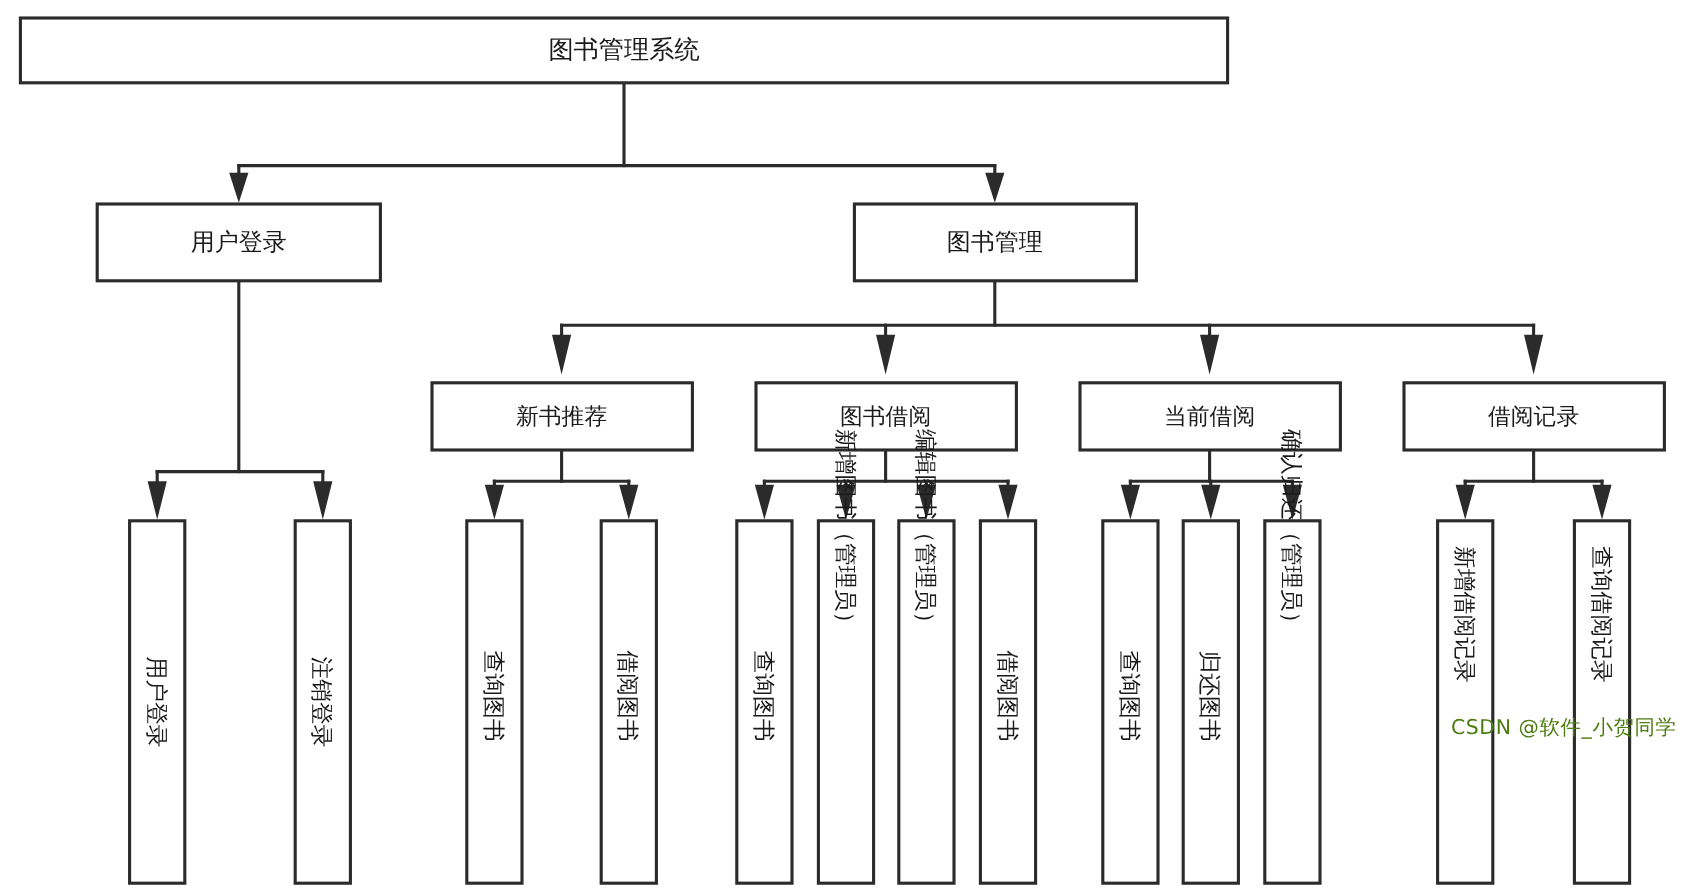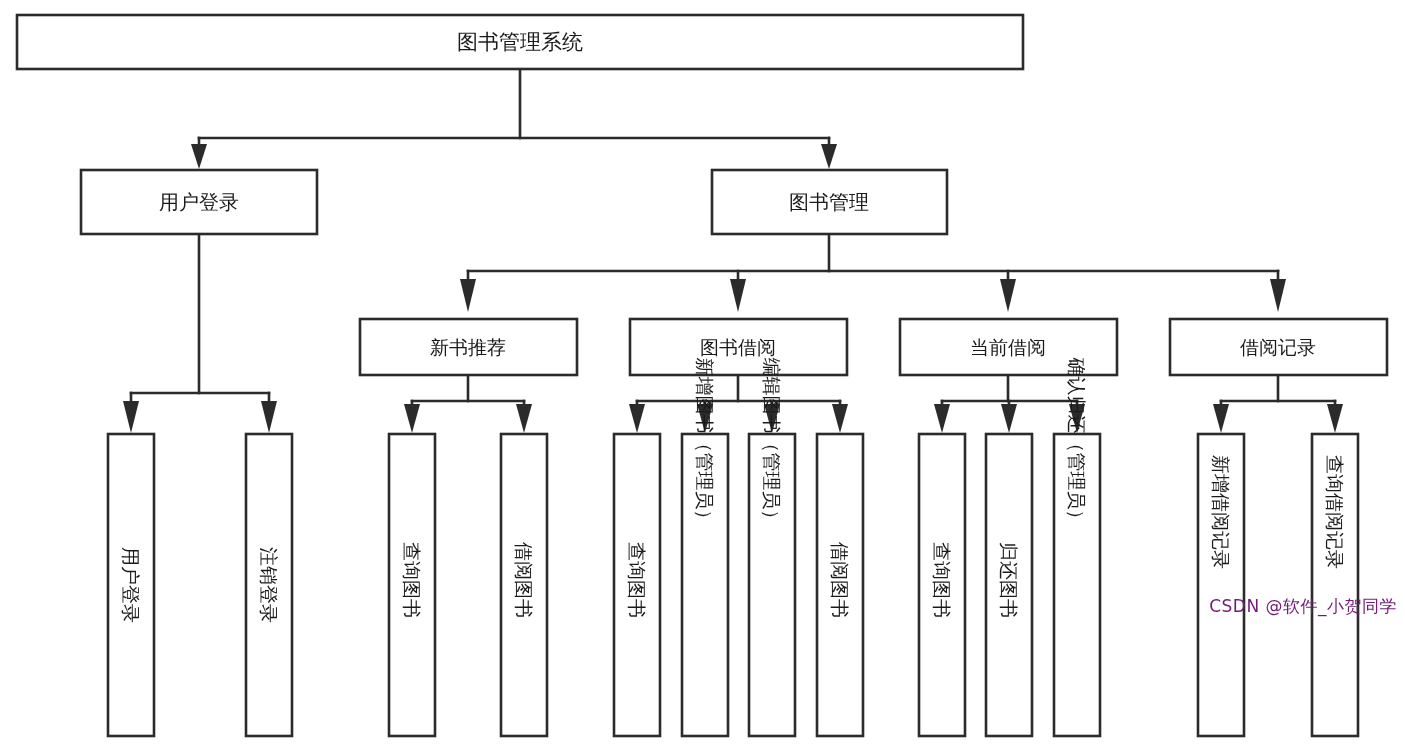--- a/index.html
+++ b/index.html
@@ -56,21 +56,21 @@
     font-family: "DejaVu Sans", "Liberation Sans", sans-serif;
     font-size: 19px;
     text-anchor: middle;
   }
   .watermark {
     position: absolute;
     right: 8px;
     bottom: 6px;
     font-family: "DejaVu Sans", "Liberation Sans", sans-serif;
     font-size: 17px;
-    color: #701a75;
+    color: #4d7c0f;
     white-space: nowrap;
     letter-spacing: 0.5px;
     user-select: none;
   }
 </style>
 </head>
 <body>
 
 <div id="diagram-root">
 

